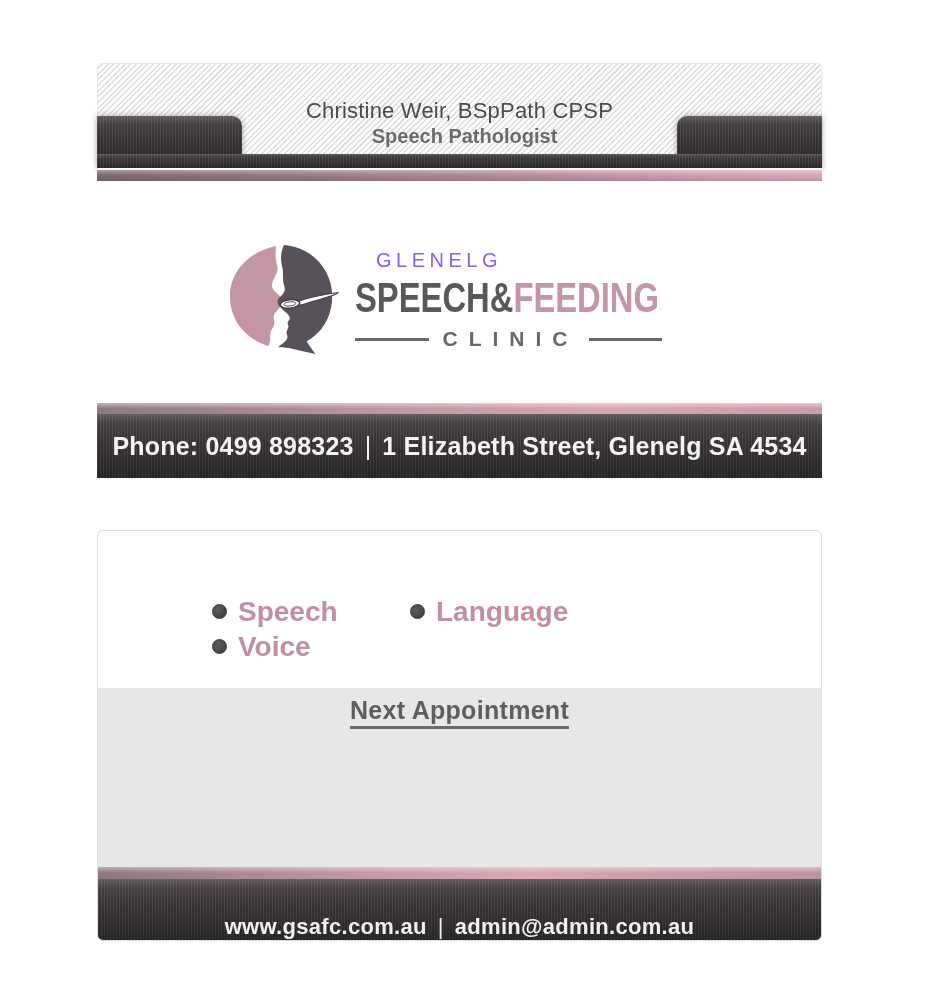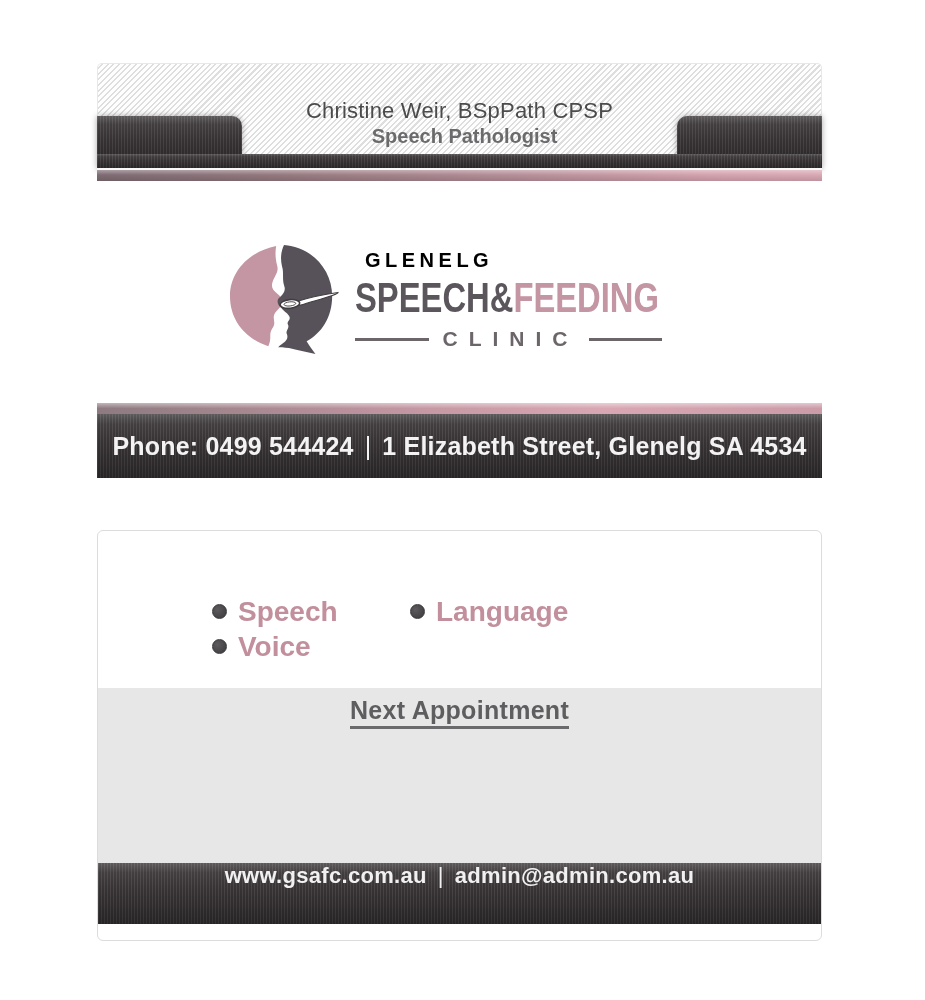--- a/index.html
+++ b/index.html
@@ -73,22 +73,22 @@
     position: absolute; top: 118px; left: 0; right: 0; height: 222px;
     background: #fff;
     display: flex; align-items: flex-start;
     padding: 62px 0 0 130px;
   }
   .logo { display: flex; align-items: center; }
   .logo svg { display: block; }
 
   .wordmark { width: 307px; margin-left: 12px; }
   .wm-top {
-    font-size: 20px; font-weight: 700; letter-spacing: 4.5px;
-    color: #000000; margin: 2px 0 5px 10px;
+    font-size: 20px; font-weight: 400; letter-spacing: 4.5px;
+    color: #8b5cf6; margin: 2px 0 5px 21px;
   }
   .wm-main {
     font-size: 42px; font-weight: 700; line-height: 1; white-space: nowrap;
     transform: scaleX(.78); transform-origin: left center; margin-bottom: 8px;
   }
   .wm-dark { color: #5b565c; }
   .wm-pink { color: #c495a2; }
   .wm-clinic-row { display: flex; align-items: center; gap: 10px; }
   .wm-line { flex: 1; height: 3px; background: #6c666b; }
   .wm-clinic {
@@ -140,22 +140,22 @@
   }
 
   .stripe-c {
     bottom: 61px; height: 12px;
     background-image:
       linear-gradient(180deg, rgba(255,255,255,.4), rgba(255,255,255,0) 50%),
       linear-gradient(90deg, #8f777f 0, #c89baa 40%, #d8a7b3 60%, #bd93a0 100%);
   }
 
   .footer-band {
-    position: absolute; bottom: 16px; left: 0; right: 0; height: 61px;
-    display: flex; align-items: flex-start; justify-content: center;
+    position: absolute; bottom: 0; left: 0; right: 0; height: 61px;
+    display: flex; align-items: flex-end; justify-content: center;
     color: #f2f1f2; font-size: 22px; font-weight: 600; letter-spacing: .3px;
   }
 </style>
 </head>
 <body>
 
 <div class="page">
 
   <section class="card card-front">
     <div class="front-header">
@@ -213,21 +213,21 @@
             <span class="wm-clinic">CLINIC</span>
             <span class="wm-line"></span>
           </div>
         </div>
       </div>
     </div>
 
     <div class="pink-stripe stripe-b"></div>
 
     <div class="contact-band dark-texture">
-      <span>Phone: 0499 544424</span>
+      <span>Phone: 0499 898323</span>
       <span class="sep">|</span>
       <span>1 Elizabeth Street, Glenelg SA 4534</span>
     </div>
   </section>
 
   <section class="card card-back">
     <ul class="services">
       <li class="service-item">
         <span class="bullet"></span>
         <span>Speech</span>

